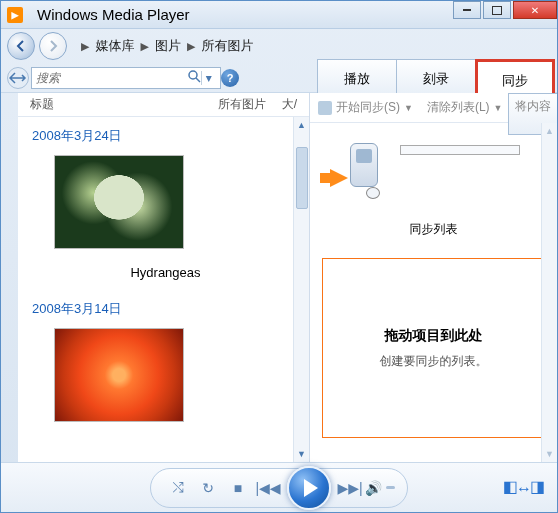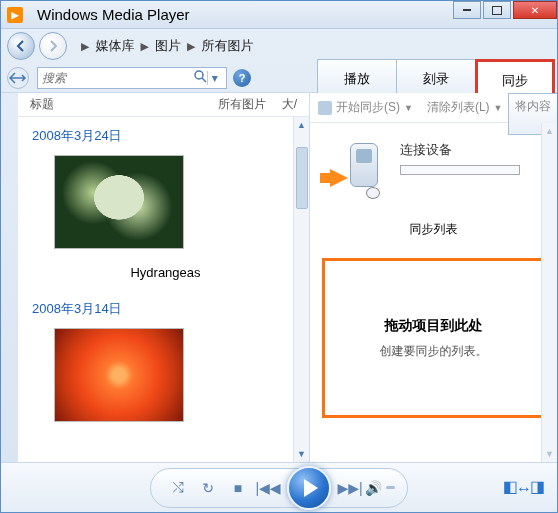--- a/index.html
+++ b/index.html
@@ -20,21 +20,21 @@
 .navcircle { width: 28px; height: 28px; border-radius: 50%; background: radial-gradient(circle at 35% 35%, #fff,#c5d6ea 60%,#9bb8d6); border:1px solid #8aa9cc; display:flex; align-items:center; justify-content:center; color:#2a5a9a; font-weight:bold; cursor:pointer; }
 .navcircle.fwd { background: radial-gradient(circle at 35% 35%, #fff,#eef2f7 60%,#dbe5f0); color:#a5b8cc; }
 .breadcrumb { margin-left: 10px; display:flex; align-items:center; gap:6px; color:#1a1a1a; font-size:13px; }
 .breadcrumb .sep { font-size:11px; color:#555; }
 .breadcrumb span { cursor:pointer; }
 
 .tabs-right { position: absolute; right: 2px; top: 30px; display:flex; }
 .tab { width: 80px; height: 40px; border:1px solid #a8bfd8; background: linear-gradient(#fdfeff,#e6eef7); display:flex; align-items:center; justify-content:center; font-size:13px; cursor:pointer; margin-left:-1px; }
 .tab.active { border: 3px solid #d93c2c; border-bottom:none; background:#fff; }
 
-.toolbar2 { height: 30px; display:flex; align-items:center; padding:0 6px; gap:6px; border-bottom:1px solid #c9d9ea; }
+.toolbar2 { height: 30px; display:flex; align-items:center; padding:0 6px; border-bottom:1px solid #c9d9ea; }
 .nav-back-alt { width: 22px; height: 22px; border-radius:50%; border:1px solid #a8bfd8; display:flex; align-items:center; justify-content:center; color:#4a7ab0; margin-right: 2px; }
 .searchbox { flex:1; max-width:190px; height:22px; border:1px solid #9fb8d2; background:#fff; display:flex; align-items:center; padding:0 4px; }
 .searchbox input { border:none; outline:none; width:100%; font-size:12px; color:#888; font-style:italic; }
 .search-dd { width:18px; color:#4a7ab0; text-align:center; cursor:pointer; border-left:1px solid #c0d0e0; }
 .help { width:18px; height:18px; border-radius:50%; background:radial-gradient(circle at 35% 30%,#6fa6e0,#2863a8); color:#fff; font-size:11px; font-weight:bold; display:flex; align-items:center; justify-content:center; cursor:pointer; }
 
 .content { flex:1; display:flex; background:#fff; overflow:hidden; position: relative; margin-left: 17px; }
 .leftpane { width: 292px; display:flex; flex-direction:column; border-right:1px solid #d0dceb; position:relative; }
 .colhdr { height:24px; border-bottom:1px solid #e0e8f2; display:flex; align-items:center; padding:0 12px; color:#555; font-size:12px; }
 .colhdr .c1 { width: 188px; }
@@ -60,21 +60,21 @@
 .device-area { padding: 16px 20px 10px; display:flex; align-items:flex-start; gap:12px; }
 .device-icon { width:58px; height:62px; position:relative; }
 .device-icon .body { position:absolute; left:20px; top:4px; width:28px; height:44px; background:linear-gradient(#f0f4f9,#cdd9e8); border:1px solid #8aa3be; border-radius:6px; }
 .device-icon .body::after { content:""; position:absolute; left:5px; top:5px; width:16px; height:14px; background:#9fb8d2; border-radius:2px; }
 .device-icon .arrow { position:absolute; left:0; top:30px; width:0; height:0; border-left:18px solid #ff8c1a; border-top:9px solid transparent; border-bottom:9px solid transparent; transform:rotate(0deg); }
 .device-icon .arrow::before { content:""; position:absolute; left:-28px; top:-5px; width:12px; height:10px; background:#ff8c1a; }
 .device-icon .ear { position:absolute; left:36px; top:48px; width:14px; height:12px; border:1.5px solid #888; border-radius:50%; background:#f0f4f9; }
 .device-label { font-size:13px; color:#333; margin-top:2px; }
 .device-bar { width:120px; height:10px; border:1px solid #aaa; background:#f7f9fc; margin-top:6px; }
 .sync-list-title { text-align:center; font-size:12px; margin-top:10px; }
-.drop-zone { margin: 20px 12px; height: 160px; border:3px solid #f97316; display:flex; flex-direction:column; align-items:center; justify-content:center; gap:8px; }
+.drop-zone { margin: 20px 12px; height: 180px; border:1px solid #f97316; display:flex; flex-direction:column; align-items:center; justify-content:center; gap:8px; }
 .drop-zone .l1 { font-weight:bold; font-size:14px; }
 .drop-zone .l2 { color:#555; }
 .right-scroll { position:absolute; right:0; top:30px; bottom:0; width:16px; background:#f1f5fa; border-left:1px solid #dbe5f0; }
 .right-scroll .up, .right-scroll .down { position:absolute; left:0; width:100%; height:16px; display:flex; align-items:center; justify-content:center; color:#b0c2d6; font-size:9px; }
 .right-scroll .up { top:0; } .right-scroll .down { bottom:0; }
 
 .playbar { height:50px; background: linear-gradient(#f6f9fd,#e5edf6); border-top:1px solid #c9d9ea; display:flex; align-items:center; justify-content:center; position:relative; }
 .pctrl { display:flex; align-items:center; background:linear-gradient(#fdfeff,#e6eef7); border:1px solid #b8cde4; border-radius:22px; height:40px; padding:0 12px; gap:0; }
 .pbtn { width:30px; height:30px; display:flex; align-items:center; justify-content:center; color:#5a82b0; cursor:pointer; font-size:14px; }
 .playmain { width:44px; height:44px; border-radius:50%; background: radial-gradient(circle at 35% 30%, #8fc0f5 0%, #2a74d0 55%, #12509a 100%); border:2px solid #eaf2fb; box-shadow:0 0 6px rgba(30,80,150,.5); display:flex; align-items:center; justify-content:center; cursor:pointer; margin: 0 4px; }
@@ -183,21 +183,20 @@
         </div>
         <div class="right-extra">将内容</div>
       </div>
       <div class="device-area">
         <div class="device-icon">
           <div class="body"></div>
           <div class="arrow"></div>
           <div class="ear"></div>
         </div>
         <div>
-          <div class="device-label">连接设备</div>
           <div class="device-bar"></div>
         </div>
       </div>
       <div class="sync-list-title">同步列表</div>
       <div class="drop-zone">
         <div class="l1">拖动项目到此处</div>
         <div class="l2">创建要同步的列表。</div>
       </div>
       <div class="right-scroll">
         <div class="up">▲</div>

